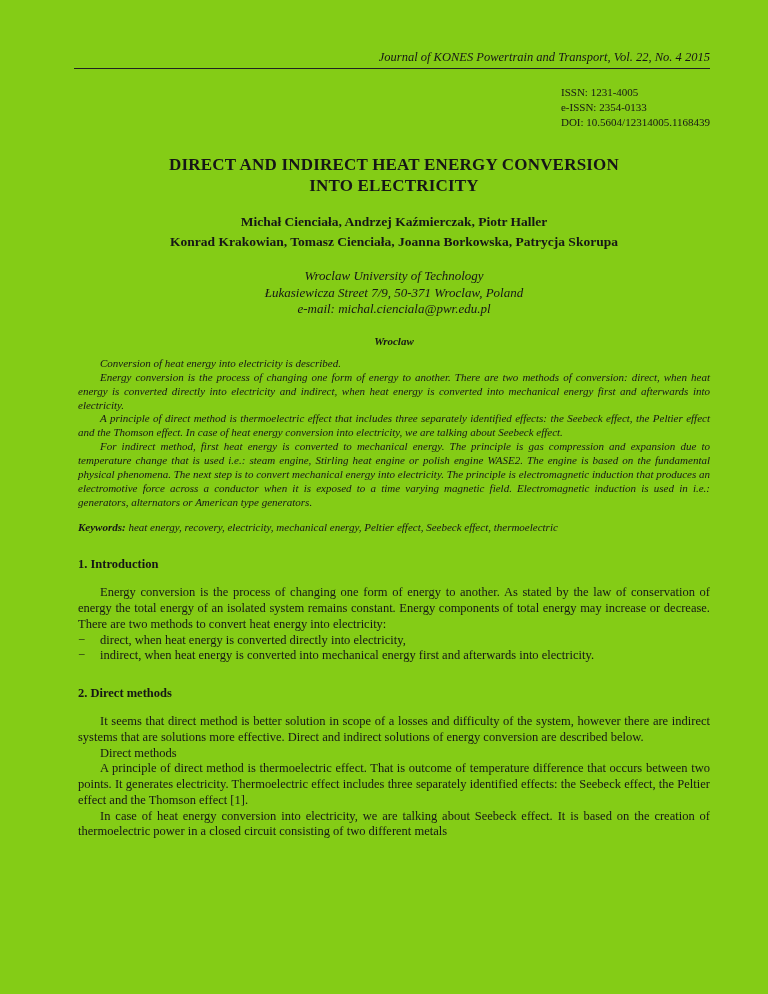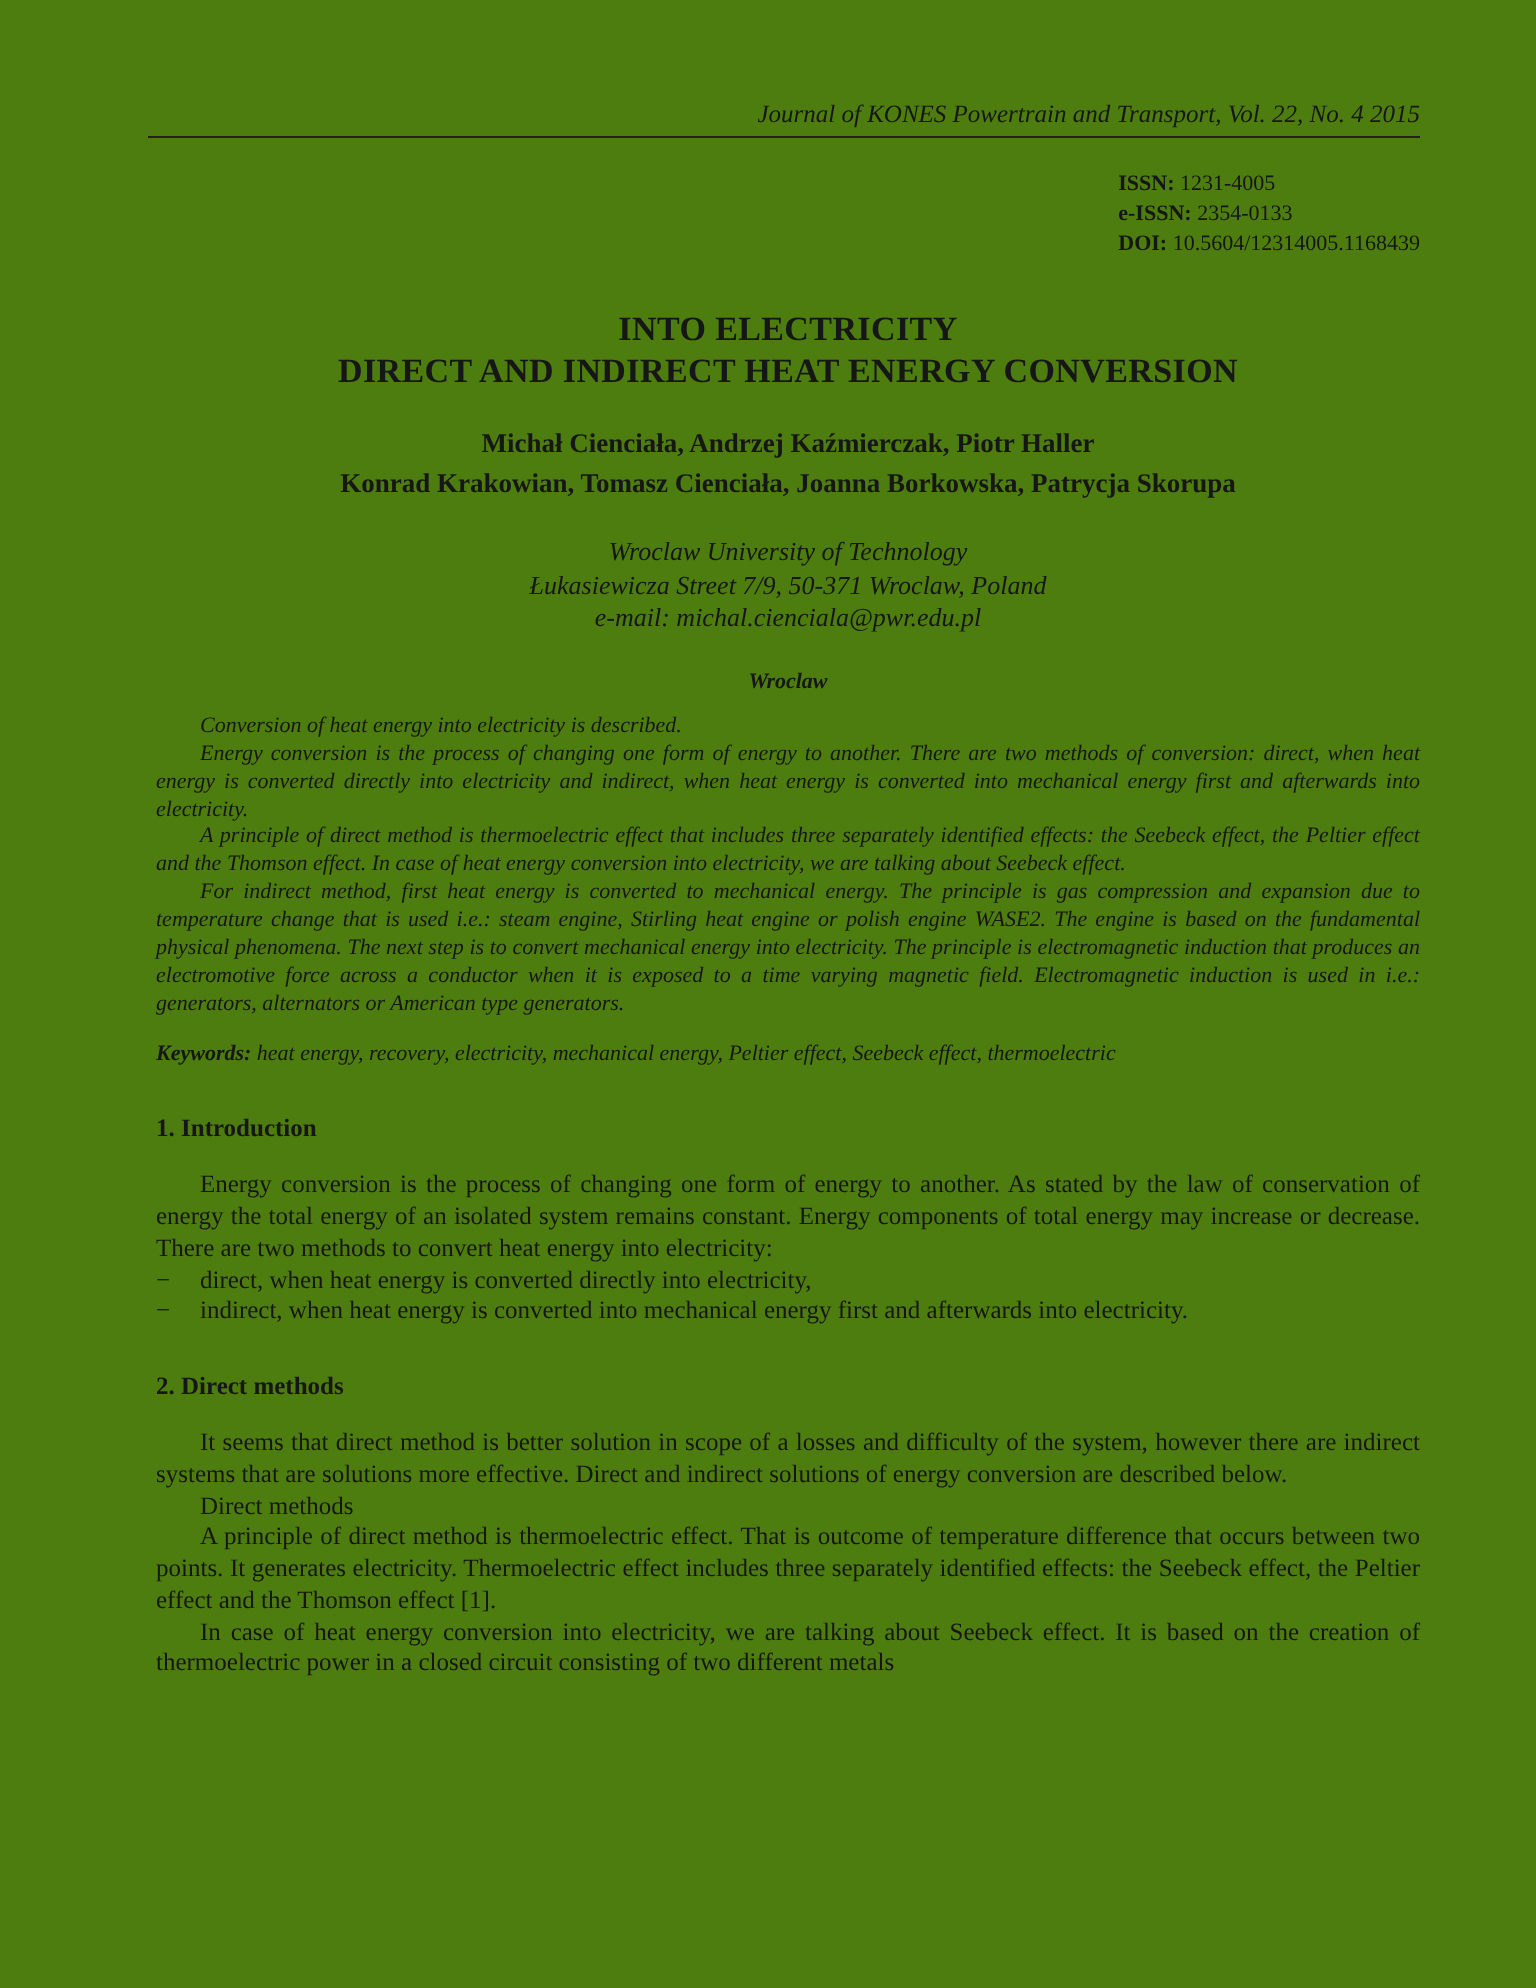--- a/index.html
+++ b/index.html
@@ -1,20 +1,20 @@
 <!DOCTYPE html>
 <html><head>
 <meta charset="utf-8">
 <style>
   html, body { margin: 0; padding: 0; background: #ffffff; }
   .page {
     position: relative;
     width: 768px;
     height: 994px;
-    background: #4d7c0f;
+    background: #84cc16;
     color: #161616;
     font-family: "Liberation Serif", serif;
     box-sizing: border-box;
     padding: 50px 58px 0 78px;
     overflow: hidden;
   }
   
   .running-head {
     border-bottom: 1.5px solid #222;
     padding-bottom: 3px;
@@ -24,21 +24,21 @@
     font-size: 12.5px;
     line-height: 1.2;
   }
   
   .meta-block {
     width: fit-content;
     margin: 16px 0 0 auto;
     font-size: 11px;
     line-height: 1.35;
   }
-  .meta-line .lbl { font-weight: bold; }
+  .meta-line .lbl { font-weight: normal; }
   
   .title {
     margin-top: 24px;
     text-align: center;
     font-weight: bold;
     font-size: 17px;
     line-height: 1.25;
     letter-spacing: 0.2px;
   }
   
@@ -118,22 +118,22 @@
 
   <div class="running-head">Journal of KONES Powertrain and Transport, Vol. 22, No. 4 2015</div>
 
   <div class="meta-block">
     <div class="meta-line"><span class="lbl">ISSN:</span><span> 1231-4005</span></div>
     <div class="meta-line"><span class="lbl">e-ISSN:</span><span> 2354-0133</span></div>
     <div class="meta-line"><span class="lbl">DOI:</span><span> 10.5604/12314005.1168439</span></div>
   </div>
 
   <div class="title">
+    <div>DIRECT AND INDIRECT HEAT ENERGY CONVERSION</div>
     <div>INTO ELECTRICITY</div>
-    <div>DIRECT AND INDIRECT HEAT ENERGY CONVERSION</div>
   </div>
 
   <div class="authors">
     <div>Michał Cienciała, Andrzej Kaźmierczak, Piotr Haller</div>
     <div>Konrad Krakowian, Tomasz Cienciała, Joanna Borkowska, Patrycja Skorupa</div>
   </div>
 
   <div class="affiliation">
     <div>Wroclaw University of Technology</div>
     <div>Łukasiewicza Street 7/9, 50-371 Wroclaw, Poland</div>

